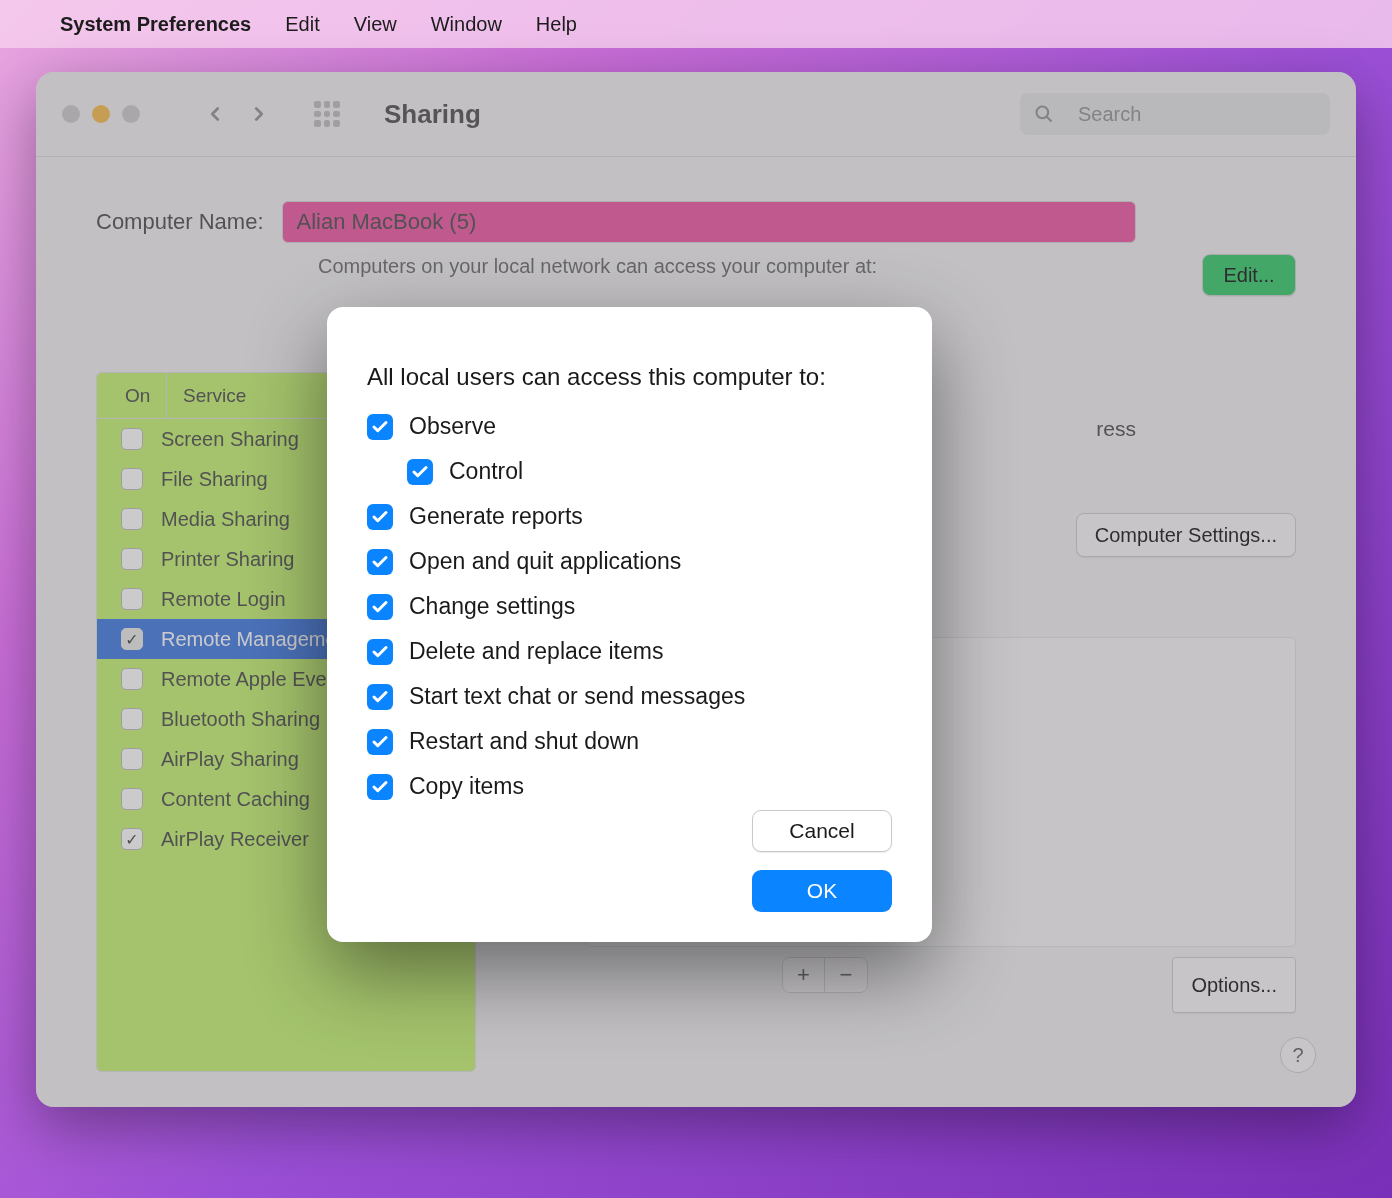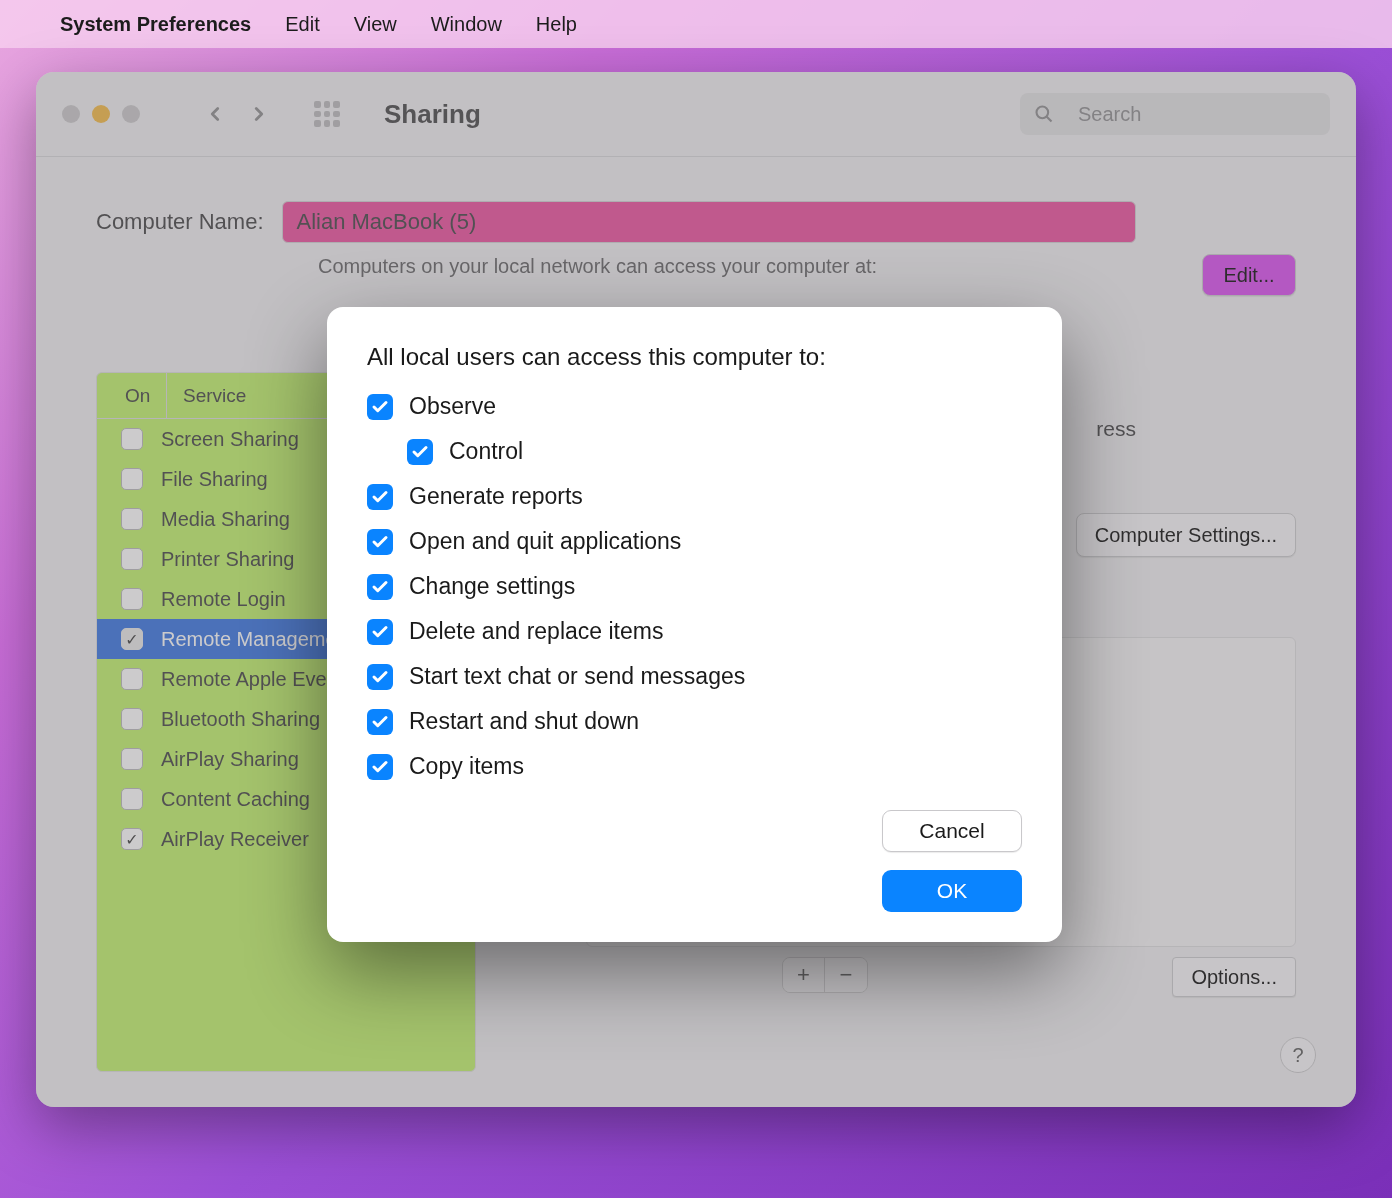--- a/index.html
+++ b/index.html
@@ -43,50 +43,50 @@
   .wtitle { font-size: 26px; font-weight: 700; color:#403f42; margin-left: 24px; }
   .searchwrap { margin-left:auto; width: 310px; height:42px; background:#e1e0e3; border-radius:8px; display:flex; align-items:center; padding:0 14px; gap:24px; color:#8a898c; font-size:20px;}
   .searchwrap svg { width:20px; height:20px; }
 
   .content { position: relative; padding: 44px 60px 0 60px; height: calc(100% - 85px); }
 
   .row-comp { display:flex; align-items:center; gap: 18px; }
   .label-comp { font-size:22px; color:#3b3a3d; }
   .input-comp { flex:1; height:42px; background:#ec4899; border:1px solid #d0cfd2; border-radius:6px; padding:0 14px; font-size:22px; color:#3b3a3d; display:flex; align-items:center; margin-right: 160px;}
   .sub-comp { font-size:20px; color:#5e5d60; margin-top:12px; margin-left: 222px;}
-  .edit-btn { position:absolute; right:60px; top:97px; width:94px; height:42px; background:#d946ef; border:1px solid #c9c8cb; border-radius:8px; font-size:20px; display:flex; align-items:center; justify-content:center; box-shadow:0 1px 1px rgba(0,0,0,0.08);}
+  .edit-btn { position:absolute; right:60px; top:97px; width:94px; height:42px; background:#22c55e; border:1px solid #c9c8cb; border-radius:8px; font-size:20px; display:flex; align-items:center; justify-content:center; box-shadow:0 1px 1px rgba(0,0,0,0.08);}
 
   .servicebox { position:absolute; left:60px; top:215px; width:380px; height:700px; background:#bef264; border:1px solid #dcdbde; border-radius:6px; overflow:hidden;}
   .svc-head { display:flex; height:46px; align-items:center; border-bottom:1px solid #dcdbde; font-size:19px; color:#3b3a3d;}
   .svc-head .on { width:70px; padding-left:28px; border-right:1px solid #dcdbde; height:100%; display:flex; align-items:center;}
   .svc-head .svc { padding-left:16px; }
   .svc-row { display:flex; align-items:center; height:40px; font-size:20px; color:#3b3a3d; padding-left:24px; gap: 18px;}
   .svc-row.sel { background:#2f6fe0; color:#fff; }
   .cb { width:22px; height:22px; border:1.5px solid #b6b5b8; border-radius:5px; background:#fff; display:flex; align-items:center; justify-content:center;}
   .cb.chk::after { content:"✓"; font-size:16px; color:#333; }
   .svc-row.sel .cb { background:#e8e8e8; border-color:#e8e8e8;}
   .svc-row.sel .cb.chk::after { color:#333; }
 
   .right-stub-addr { position:absolute; right:220px; top:260px; font-size:21px; color:#3b3a3d;}
   .comp-settings-btn { position:absolute; right:60px; top:356px; height:44px; padding:0 18px; background:#f7f6f8; border:1px solid #c9c8cb; border-radius:8px; font-size:20px; display:flex; align-items:center; box-shadow:0 1px 1px rgba(0,0,0,0.08);}
   .userbox { position:absolute; right:60px; top:480px; width:710px; height:310px; background:#f5f4f6; border:1px solid #dcdbde; border-radius:6px;}
   .plusminus { position:absolute; right:488px; top:800px; height:36px; display:flex; border:1px solid #d0cfd2; border-radius:8px; overflow:hidden;}
   .plusminus div { width:42px; display:flex; align-items:center; justify-content:center; font-size:22px; color:#555; background:#f7f6f8;}
   .plusminus div:first-child { border-right:1px solid #d0cfd2;}
-  .options-btn { position:absolute; right:60px; top:800px; height:40px; padding:0 18px; background:#f7f6f8; border:1px solid #c9c8cb; border-radius:4px; font-size:20px; display:flex; align-items:center; box-shadow:0 1px 1px rgba(0,0,0,0.08);}
+  .options-btn { position:absolute; right:60px; top:800px; height:56px; padding:0 18px; background:#f7f6f8; border:1px solid #c9c8cb; border-radius:4px; font-size:20px; display:flex; align-items:center; box-shadow:0 1px 1px rgba(0,0,0,0.08);}
   .help-btn { position:absolute; right:40px; top:880px; width:36px; height:36px; border-radius:50%; background:#f7f6f8; border:1px solid #c9c8cb; display:flex; align-items:center; justify-content:center; font-size:20px; color:#555;}
 
   
   .dim { position:absolute; inset:0; background:rgba(120,118,122,0.38); }
 
   
   .modal {
-    position:absolute; left: 327px; top: 307px; width: 735px; height: 635px;
+    position:absolute; left: 327px; top: 307px; width: 605px; height: 635px;
     background:#fff; border-radius:16px; box-shadow: 0 30px 80px rgba(0,0,0,0.45);
-    padding: 36px 40px 30px 40px;
+    padding: 56px 40px 30px 40px;
   }
   .modal-title { font-size:24px; color:#1a1a1a; margin-bottom: 22px; }
   .opt-row { display:flex; align-items:center; gap:16px; margin-bottom: 18px; font-size:23px; color:#1a1a1a;}
   .opt-row.indent { margin-left: 40px; }
   .mcb { width:26px; height:26px; border-radius:6px; background:#0a84ff; display:flex; align-items:center; justify-content:center; flex-shrink:0;}
   .mcb svg { width:18px; height:18px; }
   .modal-btns { position:absolute; right:40px; bottom:30px; display:flex; gap:18px;flex-direction:column; }
   .btn { height:42px; padding: 0 30px; border-radius:9px; font-size:21px; display:flex; align-items:center; justify-content:center; cursor:default;}
   .btn.cancel { background:#fff; border:1px solid #c9c8cb; color:#1a1a1a; box-shadow:0 1px 1px rgba(0,0,0,0.08);}
   .btn.ok { background:#0a84ff; color:#fff; min-width:140px; font-weight:500;}

